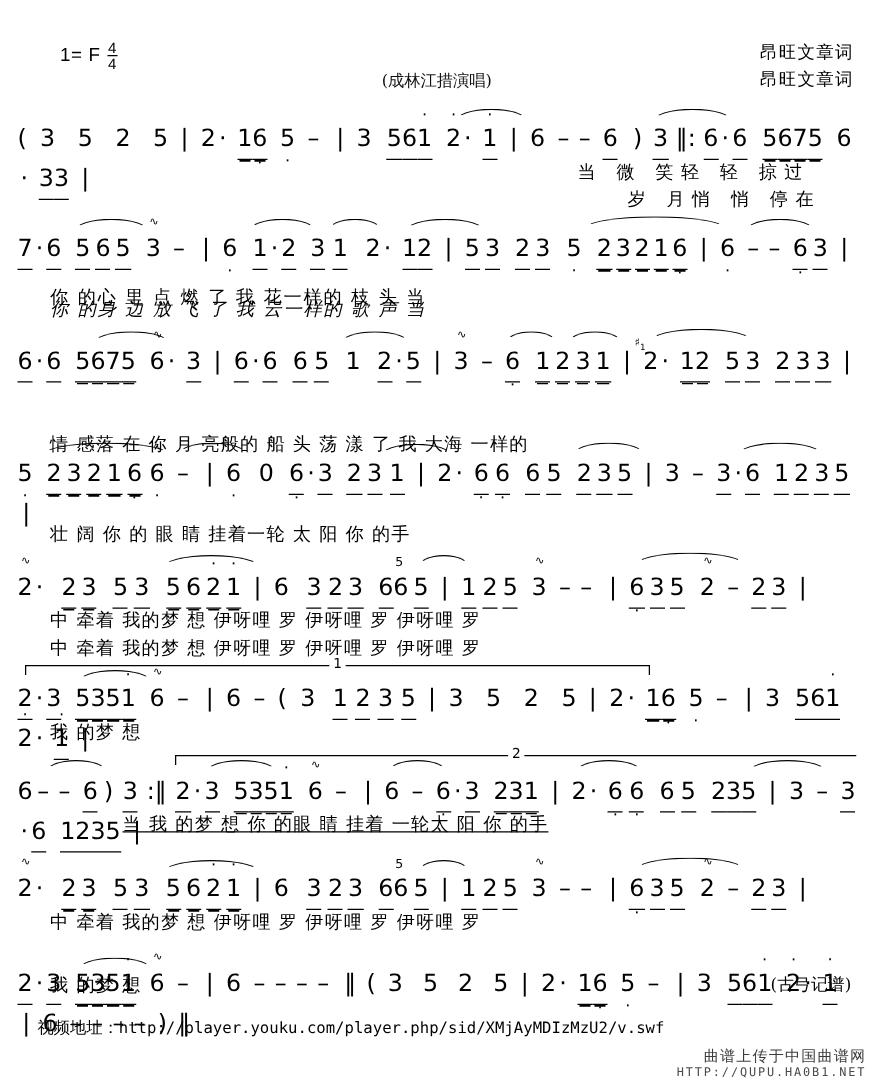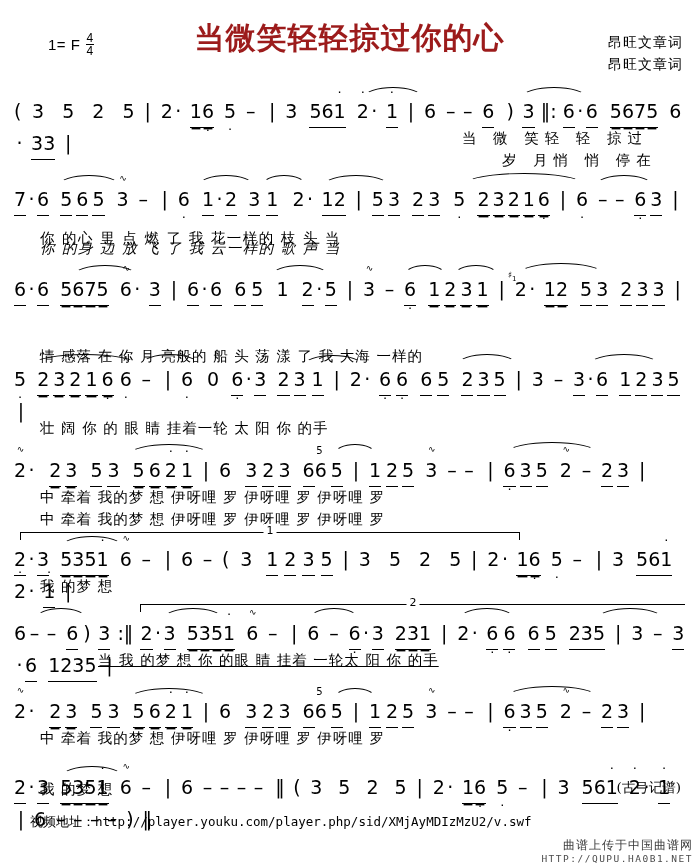--- a/index.html
+++ b/index.html
@@ -74,21 +74,21 @@
 <body>
 
 <div class="hdr">
   <div class="keysig">
     <span>1= F</span>
     <span class="frac">
       <span class="num">4</span>
       <span class="den">4</span>
     </span>
   </div>
-  <div class="title" style="color: rgb(156, 27, 27);">当微笑轻轻掠过你的心</div>
+  <div class="subtitle">(成林江措演唱)</div>
   <div class="credits">
     <div>昂旺文章词</div>
     <div>昂旺文章词</div>
   </div>
 </div>
 
 <div class="sys">
 
   <div style="position:relative;height:88px;">
     <div class="slur" style="left:350px;top:-1px;width:56px;"></div>

